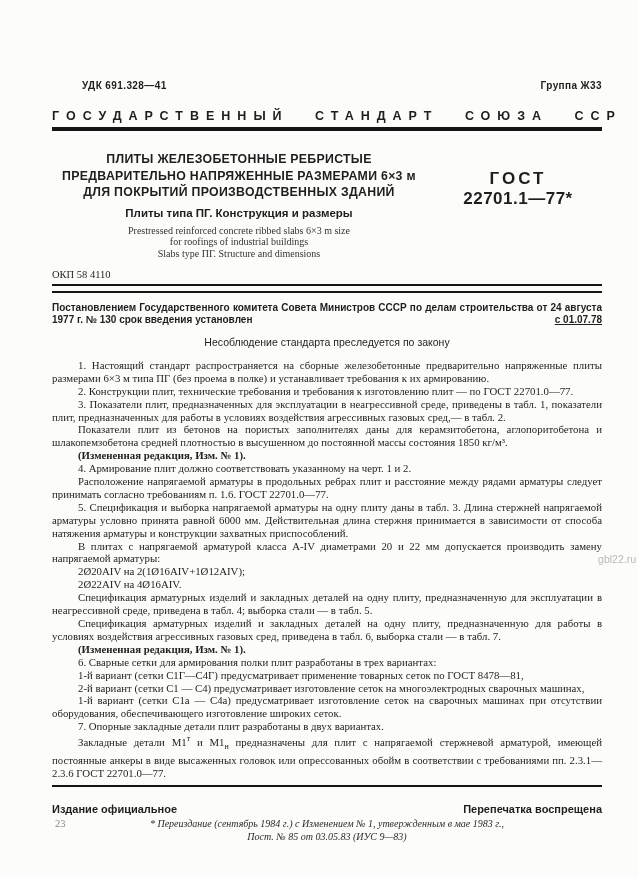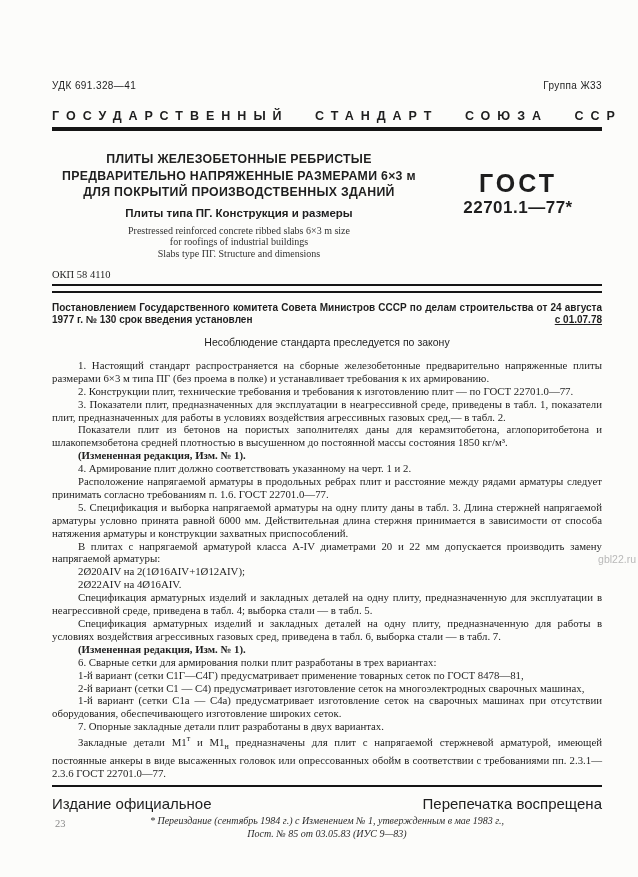--- a/index.html
+++ b/index.html
@@ -11,21 +11,21 @@
     color:#1e1e1e;
     box-sizing:border-box;
     padding:80px 36px 0 52px;
     overflow:hidden;
     font-family:"Liberation Serif", serif;
   }
   
   .hdr-row{
     display:flex;justify-content:space-between;
     font-family:"Liberation Sans", sans-serif;
-    font-weight:normal;font-size:10px;letter-spacing:.4px;
+    font-weight:bold;font-size:10px;letter-spacing:.4px;margin-left:30px;
   }
   .banner{
     margin-top:18px;
     text-align:center;white-space:nowrap;
     font-family:"Liberation Sans", sans-serif;
     font-weight:bold;font-size:12.5px;
     letter-spacing:7px;word-spacing:16px;
   }
   .banner-rule{height:4px;background:#151515;margin-top:4px;}
   
@@ -41,21 +41,21 @@
     font-weight:bold;font-size:11.5px;margin-top:6px;
   }
   .title-en{
     font-size:10px;line-height:11.8px;color:#333;margin-top:6px;
   }
   .title-right{
     width:168px;text-align:center;
     font-family:"Liberation Sans", sans-serif;font-weight:bold;
     padding-top:18px;
   }
-  .gost-label{font-size:25px;letter-spacing:3px;}
+  .gost-label{font-size:17px;letter-spacing:3px;}
   .gost-number{font-size:17px;letter-spacing:.5px;}
   .okp{font-size:10.5px;margin-top:9px;}
   .double-rule{height:5px;border-top:2.5px solid #151515;border-bottom:2.5px solid #151515;margin-top:4px;}
   
   .decree{
     position:relative;margin-top:9px;
     font-family:"Liberation Sans", sans-serif;
     font-weight:bold;font-size:10px;line-height:12px;
     text-align:justify;
   }
@@ -66,23 +66,23 @@
     font-weight:normal;font-size:10.5px;
   }
   
   .bodytext{margin-top:11px;font-size:10.8px;line-height:12.9px;text-align:justify;}
   .bodytext p{margin:0;text-indent:26px;}
   .bodytext p.b{font-weight:bold;}
   .bodytext sup,.bodytext sub{font-size:8px;}
   
   .footer-rule{height:2.5px;background:#151515;margin-top:5px;}
   .footer-row{
-    display:flex;justify-content:space-between;margin-top:8px;
+    display:flex;justify-content:space-between;margin-top:16px;
     font-family:"Liberation Sans", sans-serif;
-    font-weight:normal;font-size:15px;
+    font-weight:bold;font-size:11px;
   }
   .footnote{
     margin-top:3px;text-align:center;
     font-style:italic;font-size:10px;line-height:12.5px;color:#2a2a2a;
   }
   .page-number{
     position:absolute;left:55px;bottom:48px;
     font-size:10.5px;color:#8a8a8a;margin-top:36px;
   }
   .watermark{

